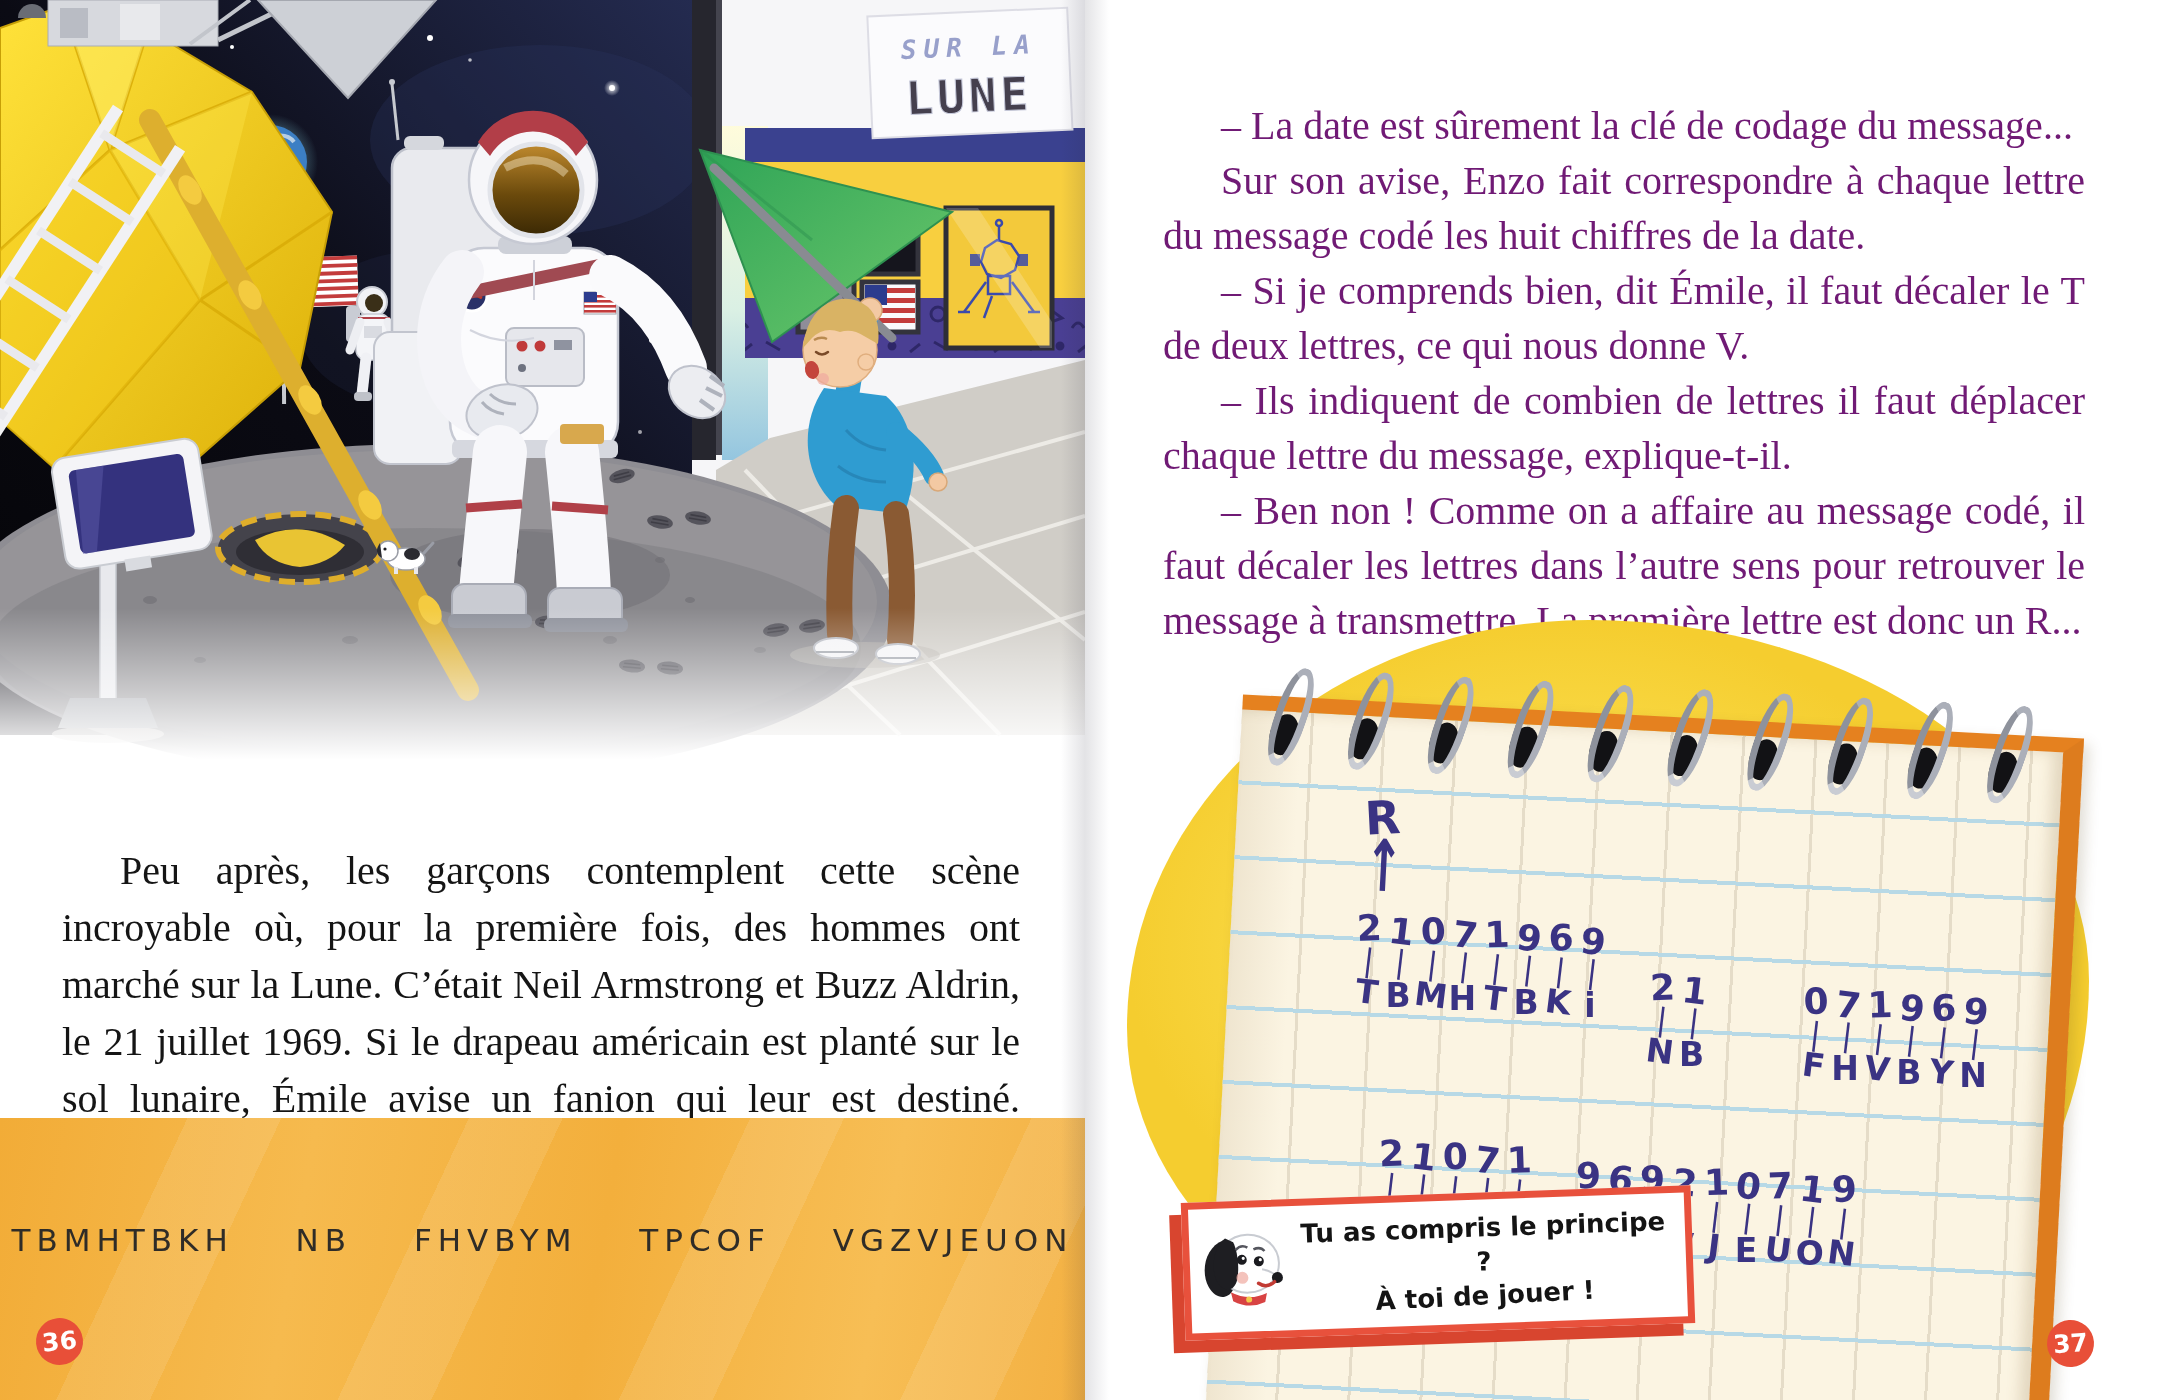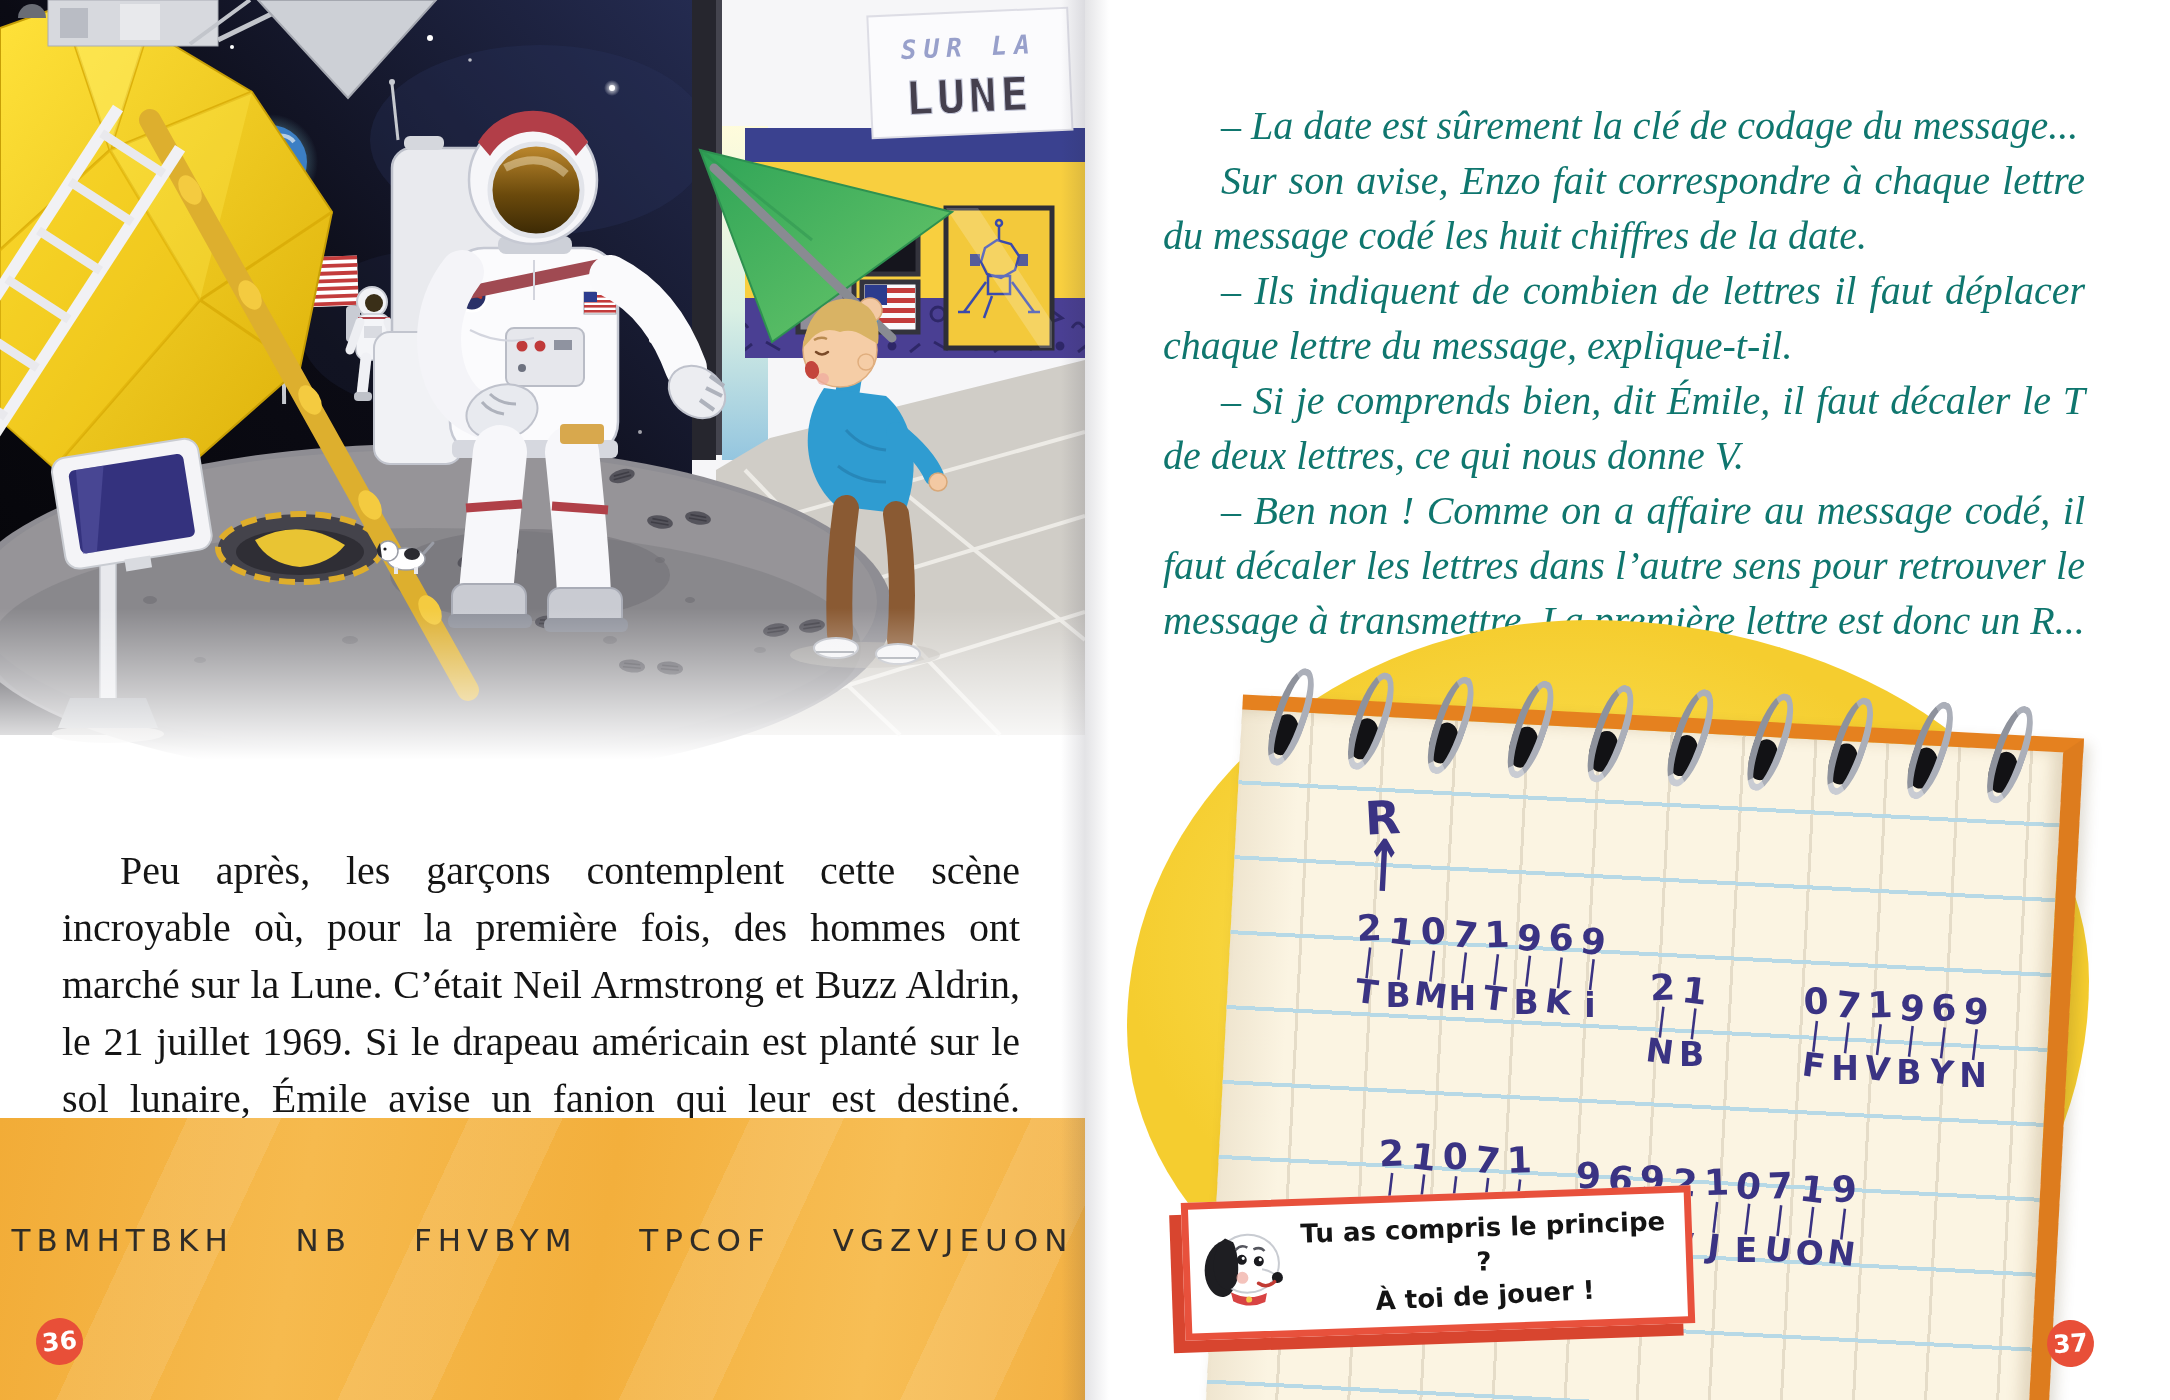--- a/index.html
+++ b/index.html
@@ -22,21 +22,21 @@
   .code-line{position:relative;padding-top:104px;text-align:center;font-family:"DejaVu Sans",sans-serif;
     font-size:31px;letter-spacing:6px;word-spacing:46px;color:#2F2C27;}
   .pagenum{position:absolute;width:47px;height:47px;border-radius:50%;background:#E84F38;color:#fff;
     font-family:"DejaVu Sans",sans-serif;font-weight:bold;font-size:25px;display:flex;
     align-items:center;justify-content:center;z-index:30;}
   .pagenum-left{left:36px;top:1318px;transform:rotate(-6deg);}
   .pagenum-right{left:962px;top:1320px;transform:rotate(-4deg);}
 
   
   .text-right{position:absolute;left:78px;top:98px;width:922px;font-size:40px;line-height:55px;
-    text-align:justify;color:#0f766e;font-style:italic;}
+    text-align:justify;color:#701a75;}
   .text-right p{margin:0;text-indent:58px;}
   .blob{position:absolute;left:42px;top:620px;width:962px;height:784px;
     background:radial-gradient(closest-side at 45% 42%,#FBE26A,#F8D63F 70%,#F5CD2F);
     border-radius:48% 52% 45% 55% / 52% 46% 54% 48%;}
   .notebook{position:absolute;left:158px;top:696px;width:822px;height:760px;
     transform:rotate(3deg);transform-origin:30px 0;
     background:
       repeating-linear-gradient(to bottom,transparent 0,transparent 71px,#B7D9E6 71px,#B7D9E6 75px),
       repeating-linear-gradient(to right,transparent 0,transparent 69px,#E5DCC8 69px,#E5DCC8 72px),
       linear-gradient(to right,#EFE5CF 0,#FBF4E2 60px,#FBF4E2 100%);
@@ -455,22 +455,22 @@
     </div>
 
     <div class="pagenum pagenum-left">36</div>
   </div>
 
   <div class="page page-right">
 
     <div class="text-right">
       <p>– La date est sûrement la clé de codage du message...</p>
       <p>Sur son avise, Enzo fait correspondre à chaque lettre du message codé les huit chiffres de la date.</p>
+      <p>– Si je comprends bien, dit Émile, il faut décaler le T de deux lettres, ce qui nous donne V.</p>
       <p>– Ils indiquent de combien de lettres il faut déplacer chaque lettre du message, explique-t-il.</p>
-      <p>– Si je comprends bien, dit Émile, il faut décaler le T de deux lettres, ce qui nous donne V.</p>
       <p>– Ben non ! Comme on a affaire au message codé, il faut décaler les lettres dans l’autre sens pour retrouver le message à transmettre. La première lettre est donc un R...</p>
     </div>
 
     <div class="blob"></div>
 
     <div class="notebook">
       <span class="ring" style="left:26px">
           <span class="hole"></span>
           <span class="wire"></span>
         </span>

